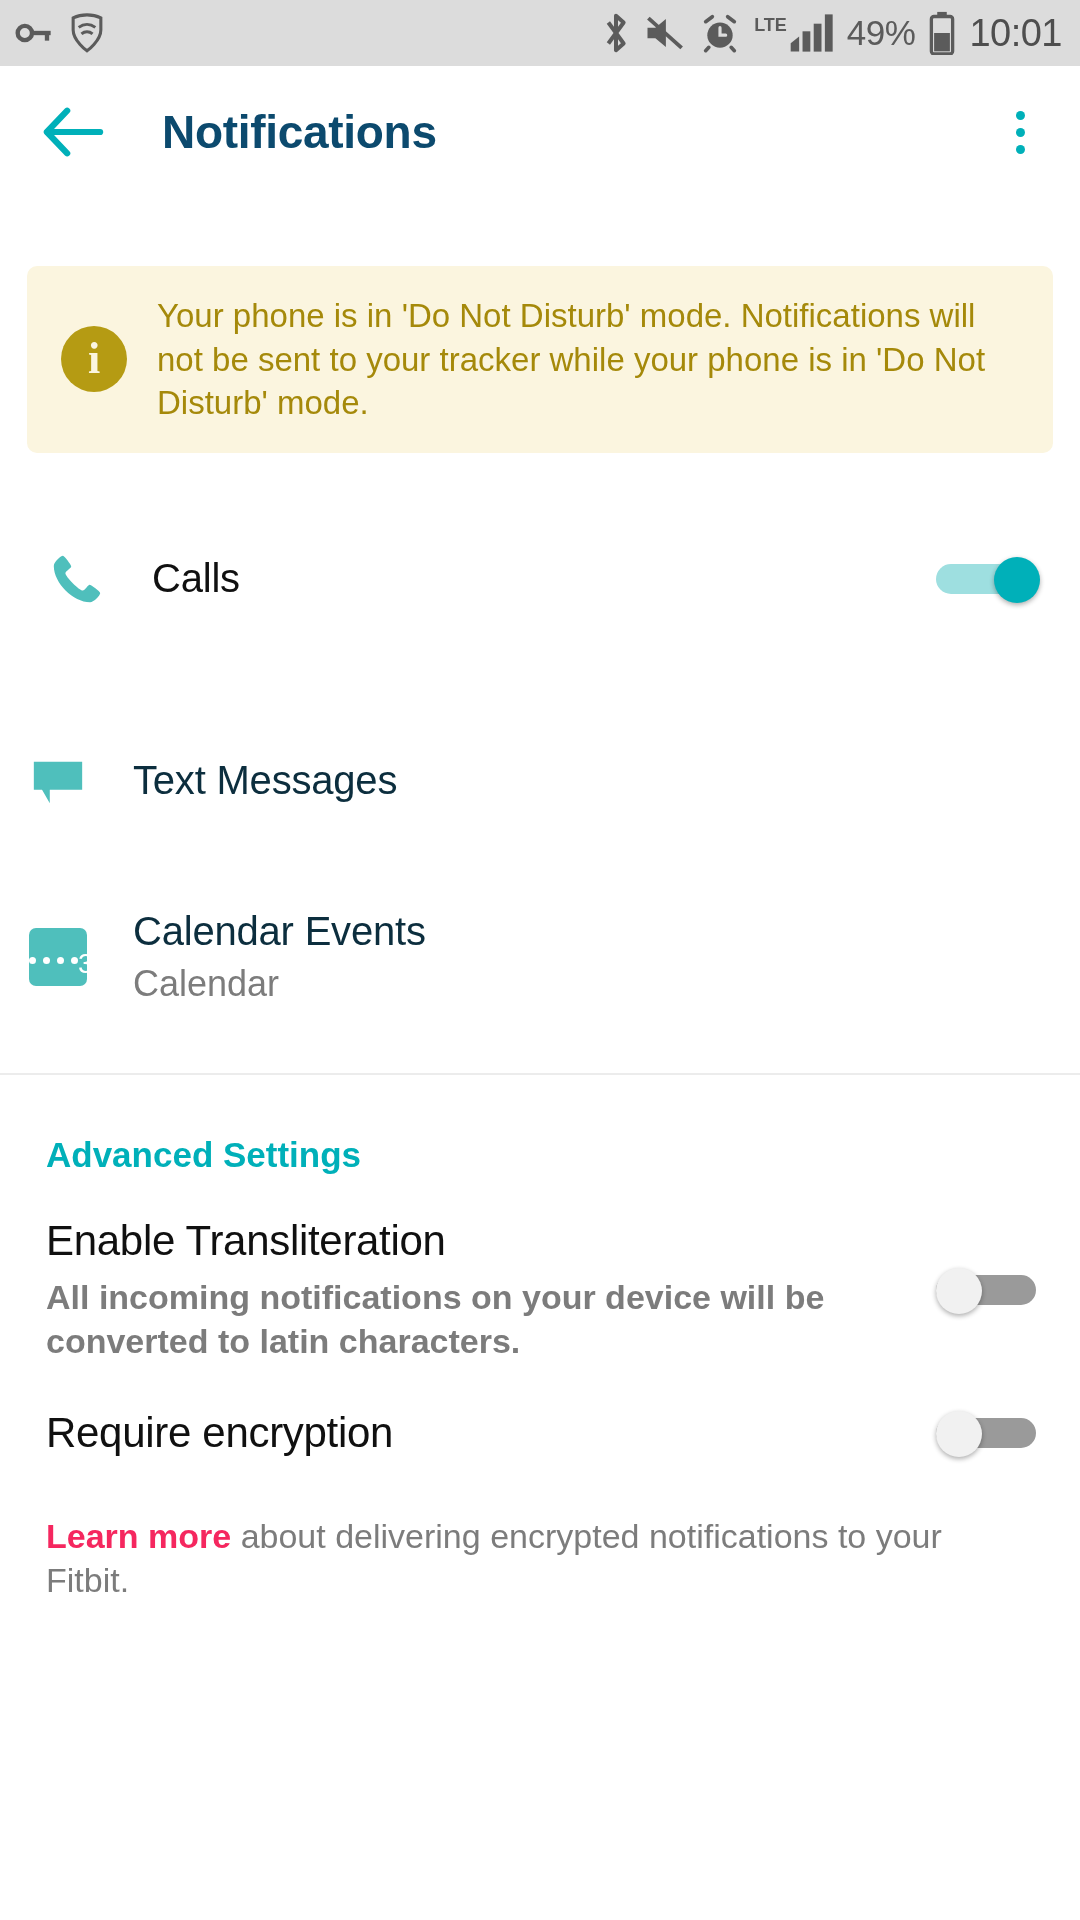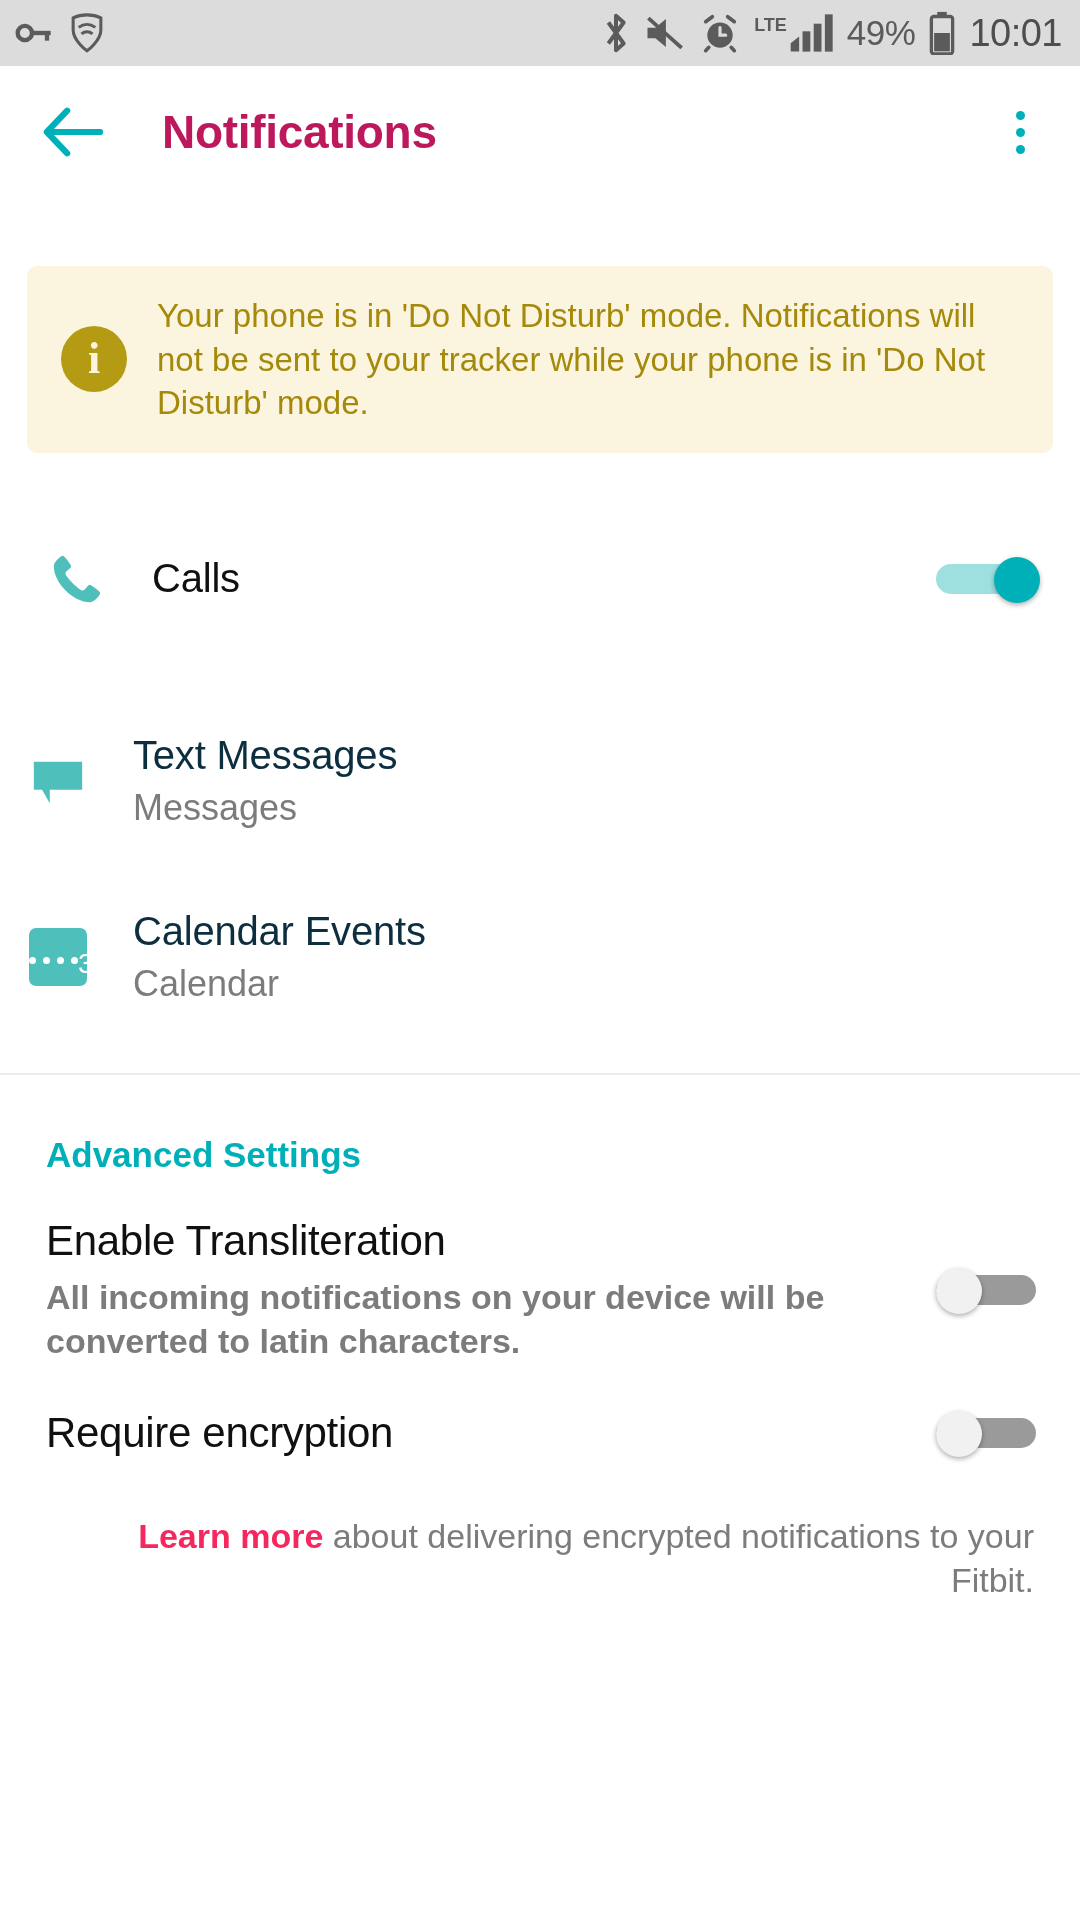--- a/index.html
+++ b/index.html
@@ -74,21 +74,21 @@
     padding: 0 28px 0 40px;
     flex: none;
     background: #ffffff;
   }
   .back-btn {
     width: 66px; height: 66px;
     display: flex; align-items: center; justify-content: center;
     cursor: pointer;
   }
   .app-title {
-    color: #be185d;
+    color: #0c4a6e;
     font-size: 46px;
     font-weight: bold;
     margin-left: 56px;
     letter-spacing: -0.3px;
   }
   .overflow-btn {
     margin-left: auto;
     width: 64px; height: 84px;
     display: flex; flex-direction: column;
     align-items: center; justify-content: center;
@@ -249,21 +249,20 @@
   .adv-row.encryption { padding-top: 46px; }
 
   .learn-wrap {
     padding: 56px 46px 0 46px;
     flex: none;
   }
   .learn-text {
     color: #7c7c7c;
     font-size: 34px;
     line-height: 1.32;
-    text-align: right;
   }
   .learn-link {
     color: #f5275f;
     font-weight: bold;
   }
 </style>
 </head>
 <body>
 
 <div class="screen">
@@ -371,21 +370,20 @@
     </div>
 
     <div class="row tall" style="margin-top:40px;">
       <div class="row-icon">
         <svg width="58" height="58" viewBox="0 0 24 24">
           <path d="M2 4 L22 4 L22 15.6 L8.6 15.6 L8.6 21.2 L5.4 15.6 L2 15.6 Z" fill="#4fbfbc"></path>
         </svg>
       </div>
       <div class="row-body">
         <div class="row-title">Text Messages</div>
-        <div class="row-sub">Messages</div>
       </div>
     </div>
 
     <div class="row tall">
       <div class="row-icon">
         <div class="cal-icon">
           <div class="cal-dots">
             <i></i>
               <i></i>
               <i></i>

